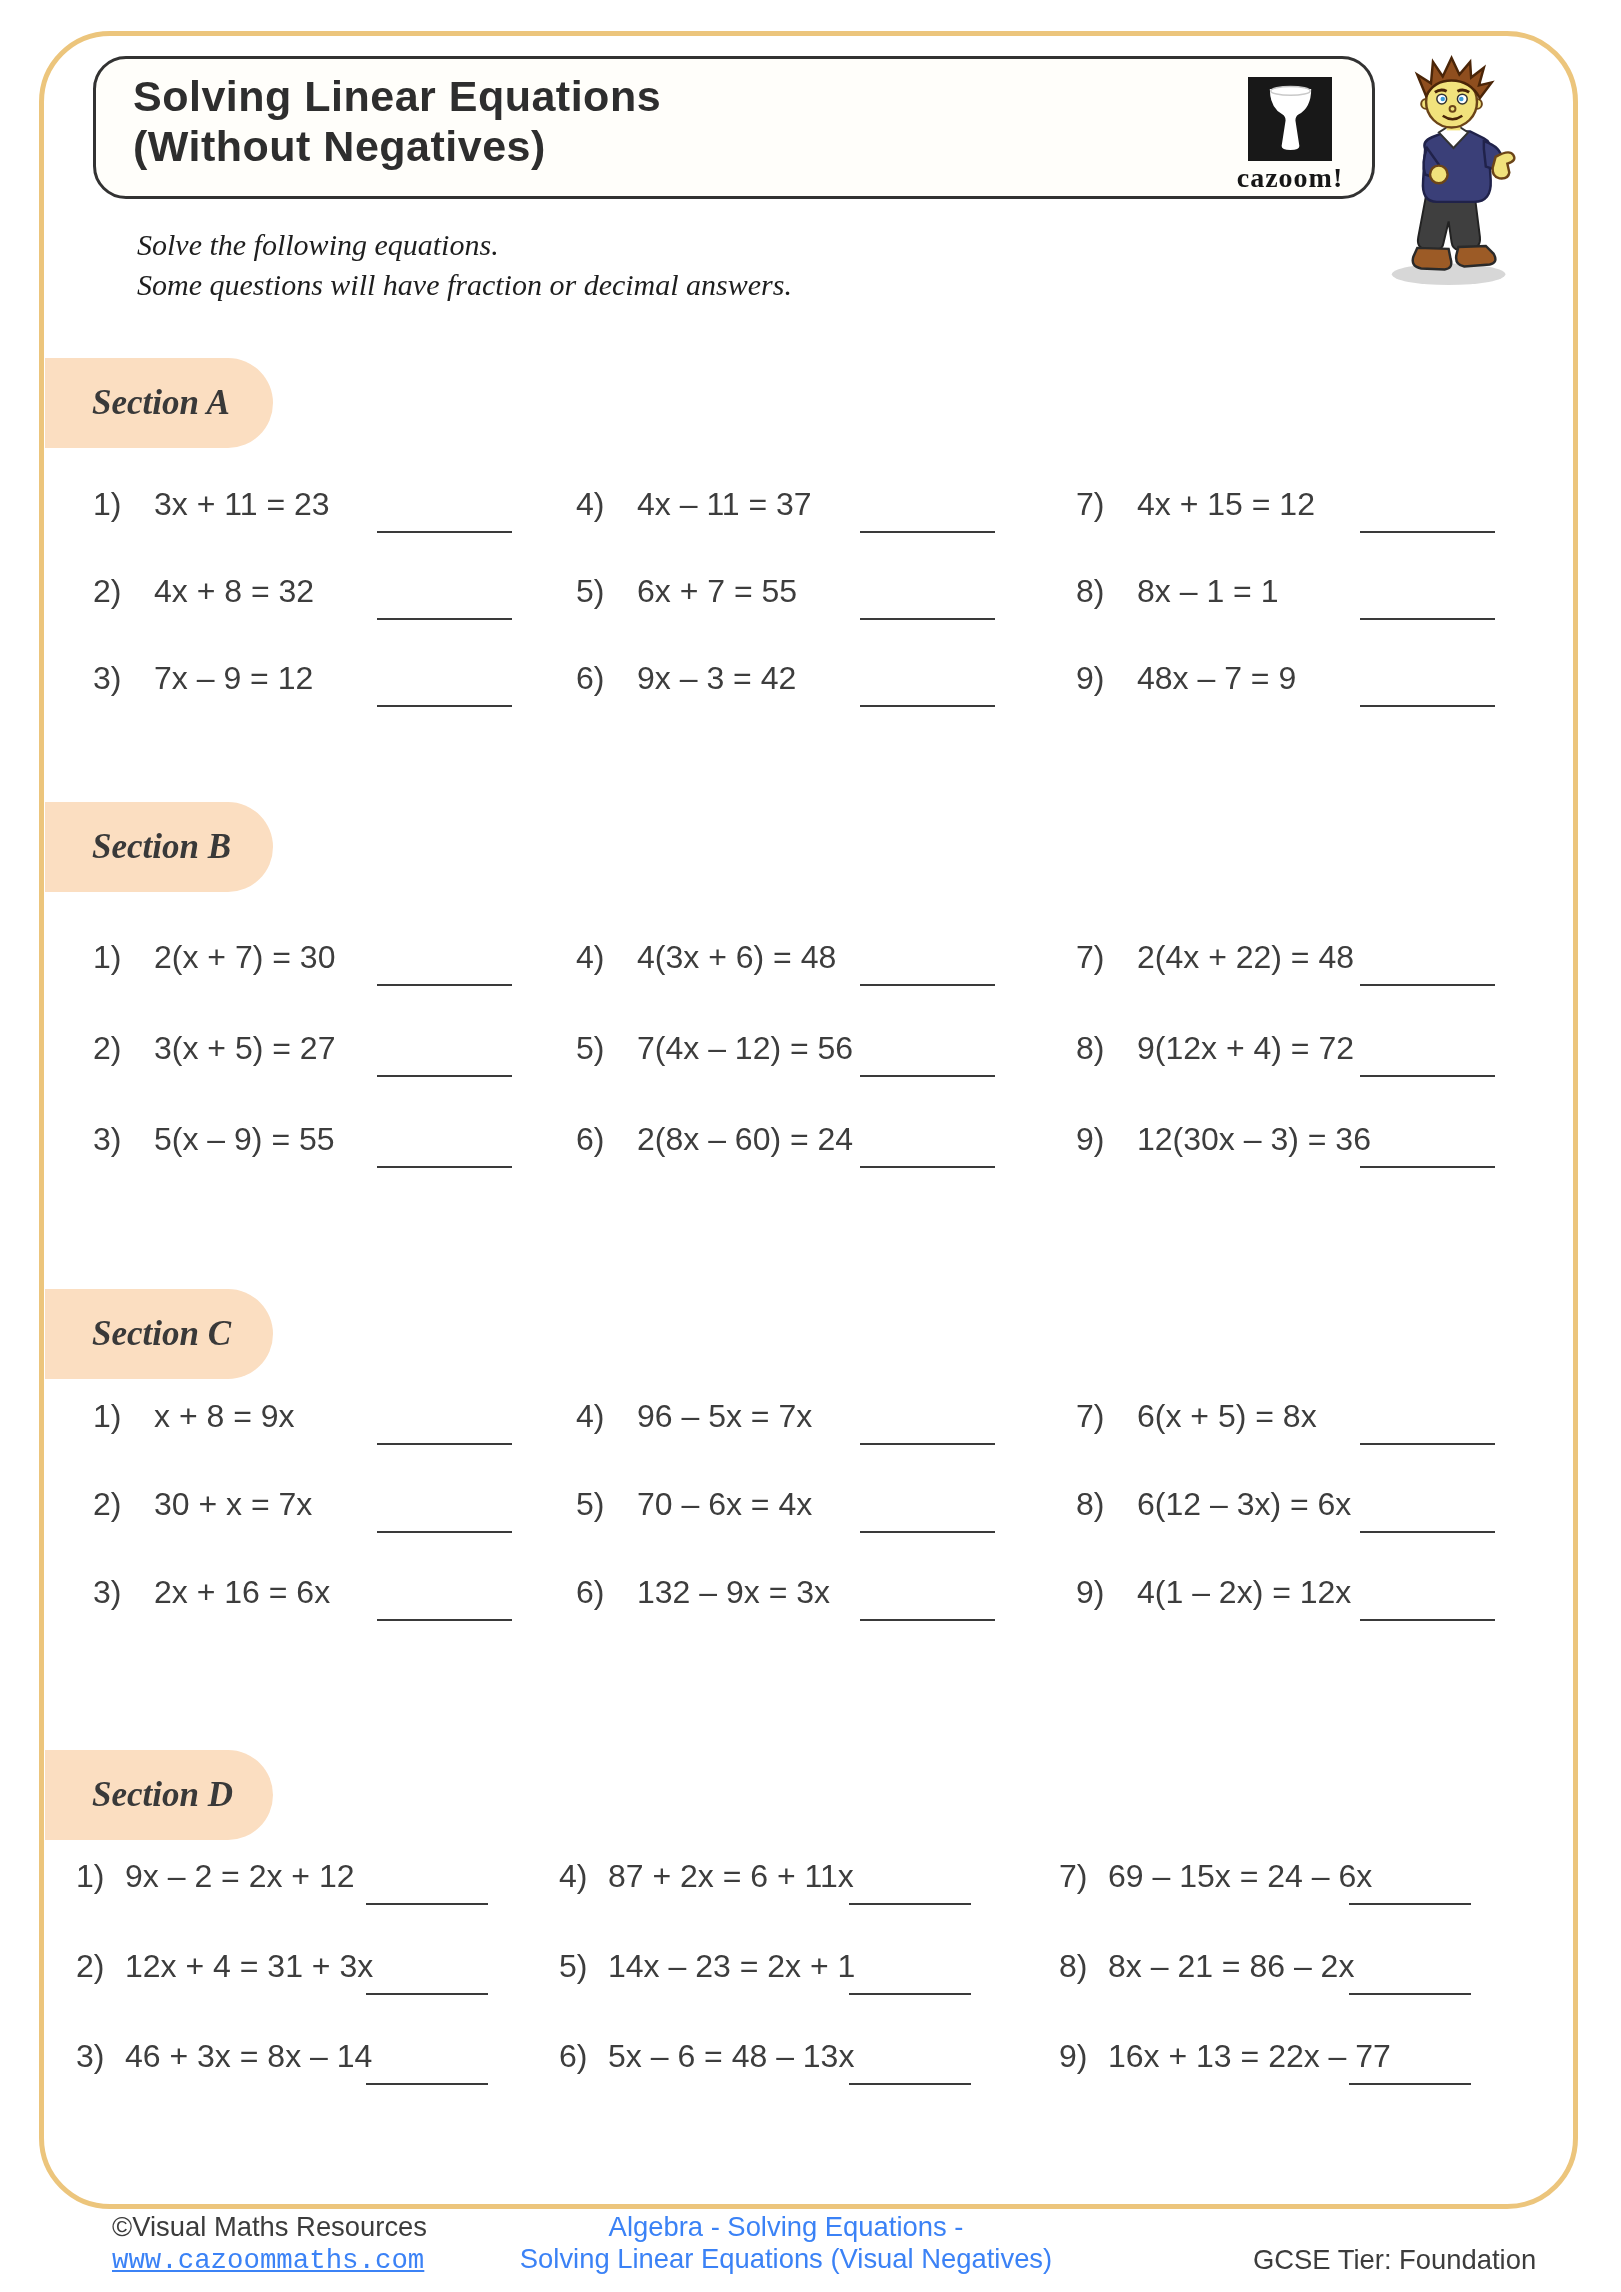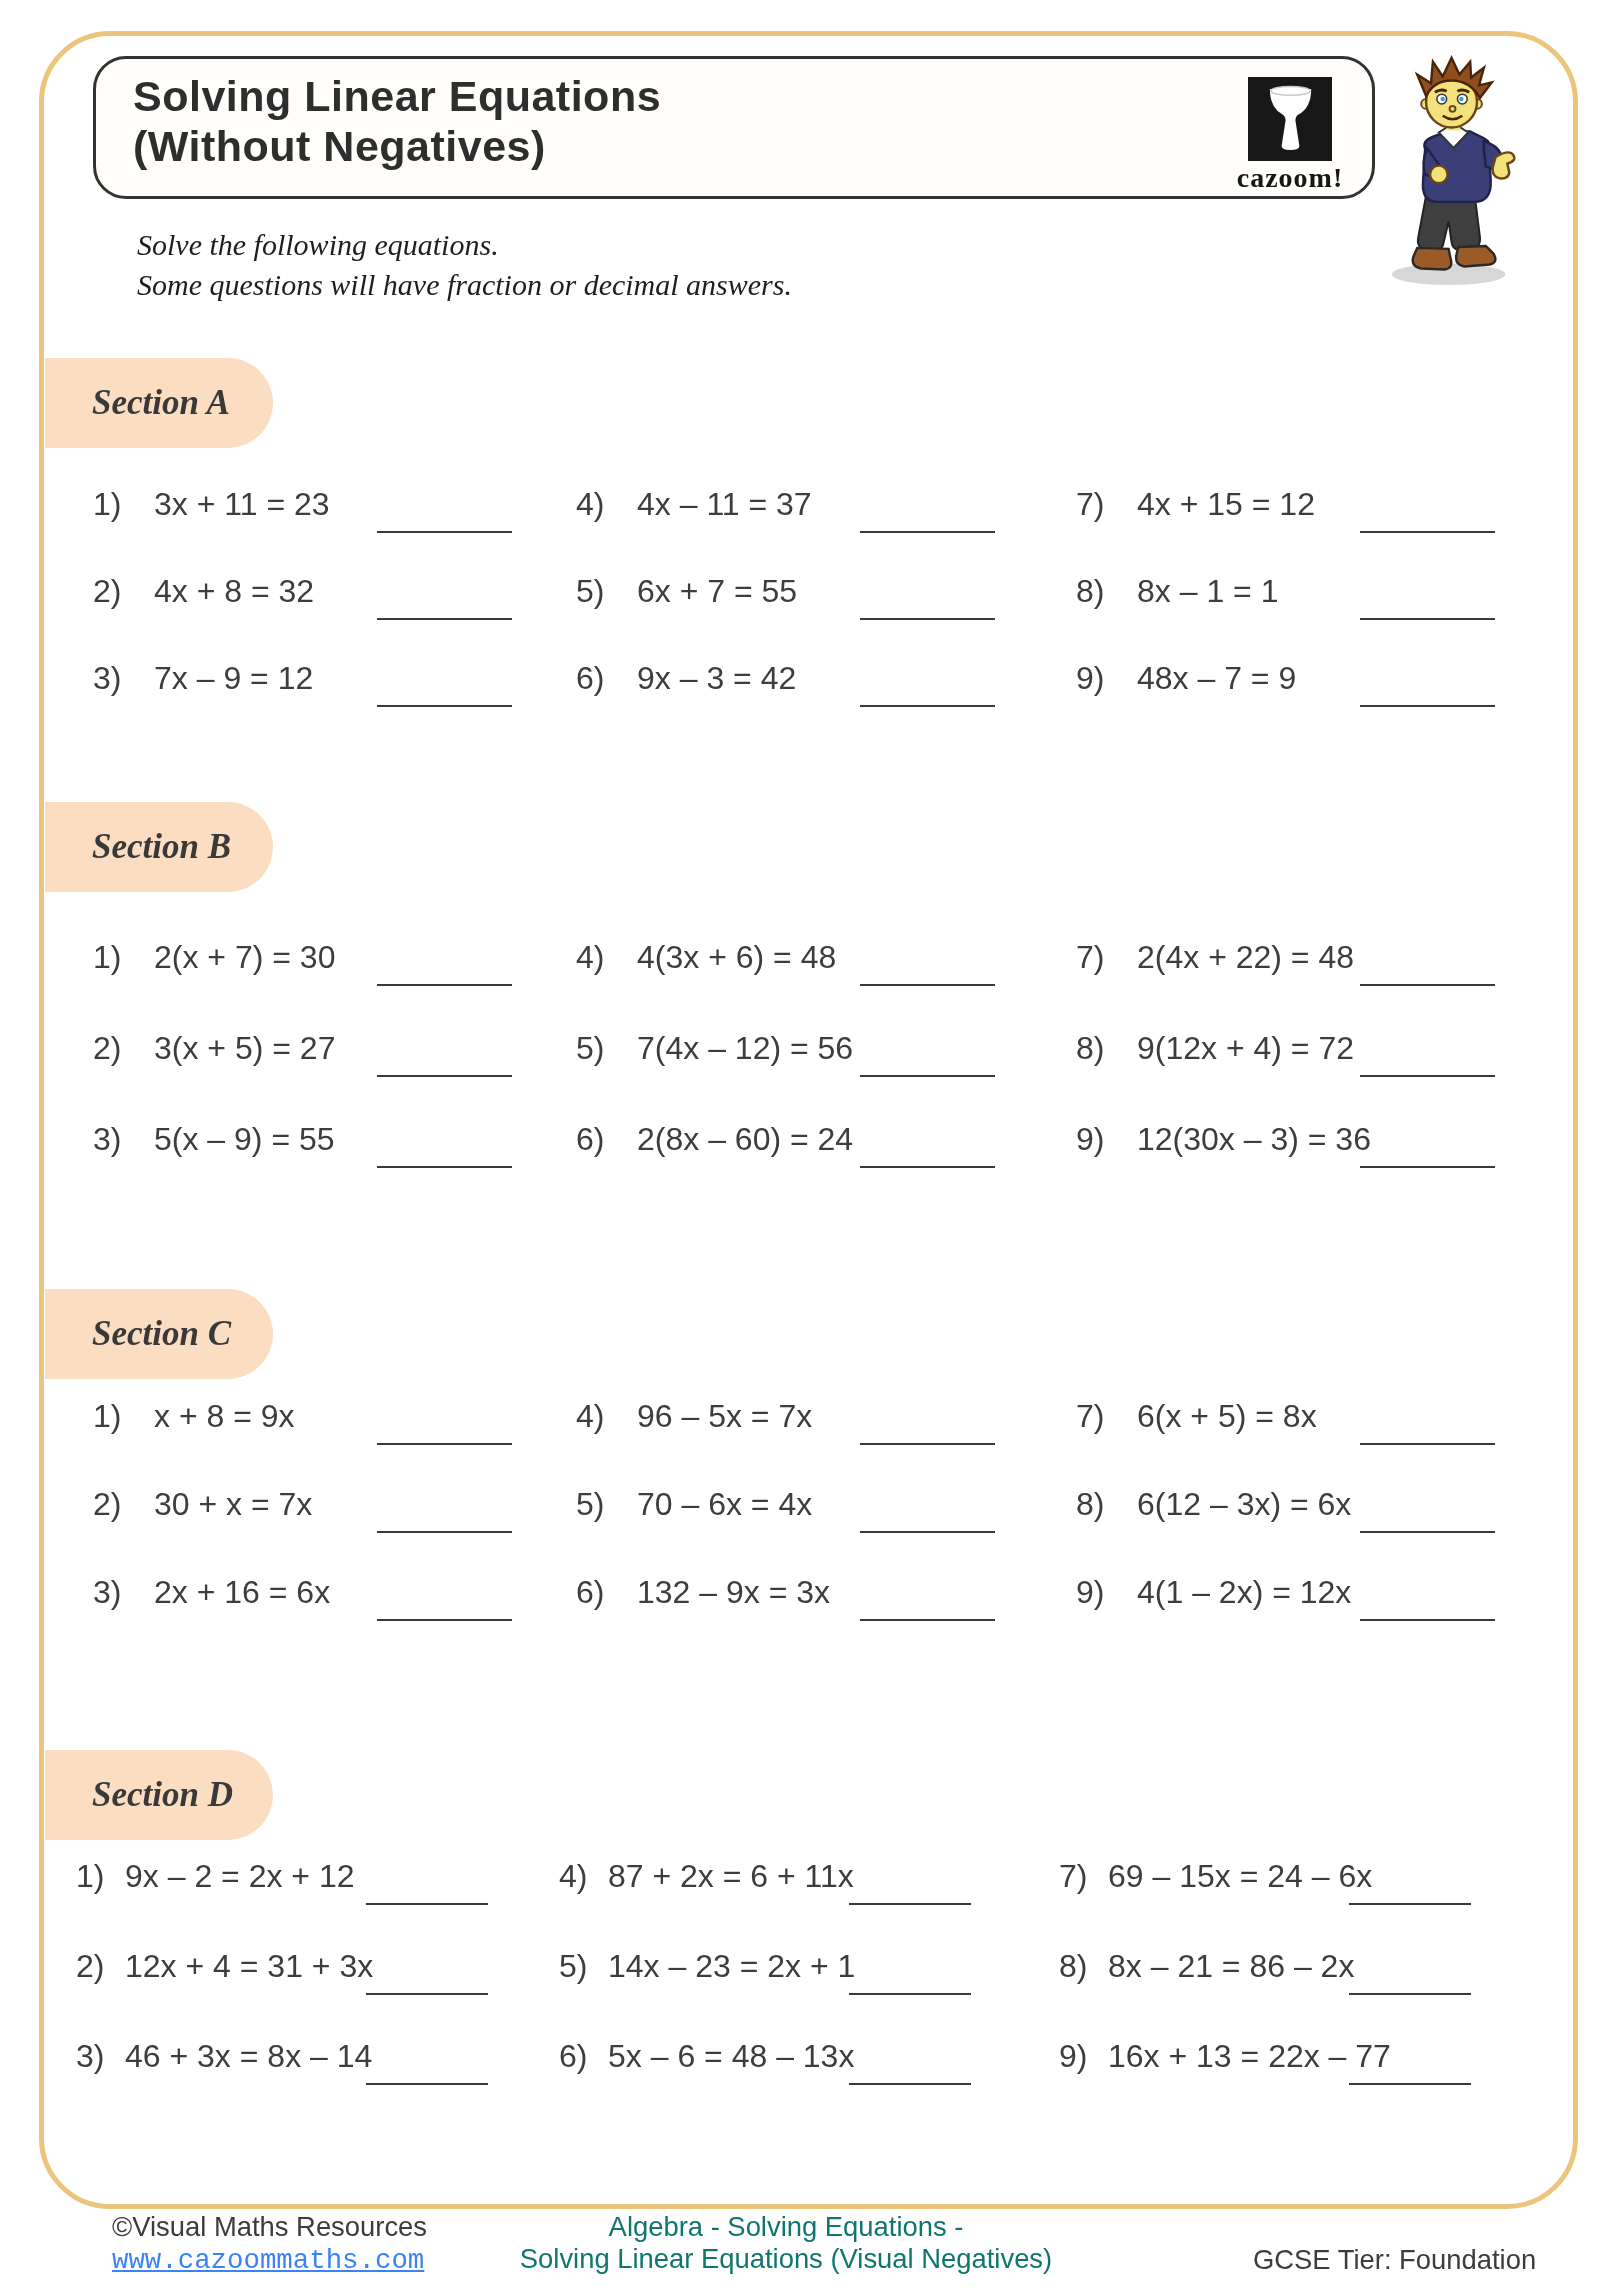--- a/index.html
+++ b/index.html
@@ -59,21 +59,21 @@
   .qnum{display:inline-block;min-width:61px;}
   .qgrid.d .qnum{min-width:49px;}
   .ansline{
     position:absolute;left:284px;top:45px;width:135px;height:0;
     border-bottom:2.9px solid #3a3a3a;
   }
   .qgrid.d .ansline{left:290px;width:122px;}
   
   .footer-left{position:absolute;left:112px;top:2211px;font-size:27.4px;line-height:32px;color:#3c3c3c;}
   .footer-link{color:#3b82f6;text-decoration:underline;font-family:Liberation Mono, monospace;}
-  .footer-center{position:absolute;left:786px;top:2211px;transform:translateX(-50%);text-align:center;font-size:27.4px;line-height:32px;color:#0f766e;white-space:nowrap;}
+  .footer-center{position:absolute;left:786px;top:2211px;transform:translateX(-50%);text-align:center;font-size:27.4px;line-height:32px;color:#3b82f6;white-space:nowrap;}
   .footer-right{position:absolute;left:1253px;top:2244px;font-size:27.4px;color:#3c3c3c;white-space:nowrap;}
 </style>
 </head>
 <body>
 
 <div class="page-border"></div>
 
 <div class="title-box">
   <div class="title-text">
     <span>Solving Linear Equations</span><br>

